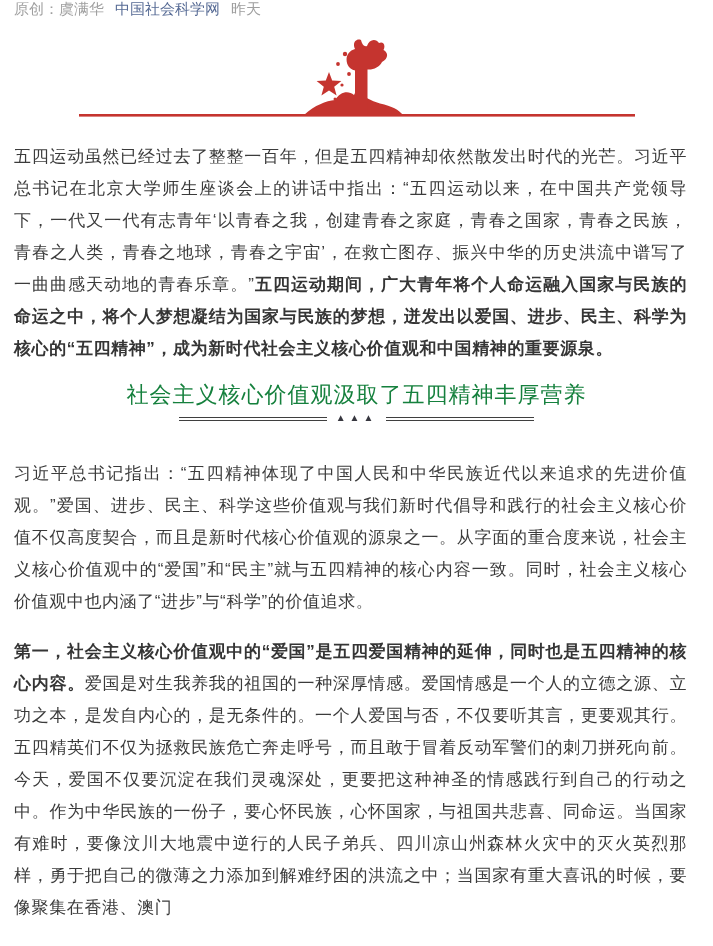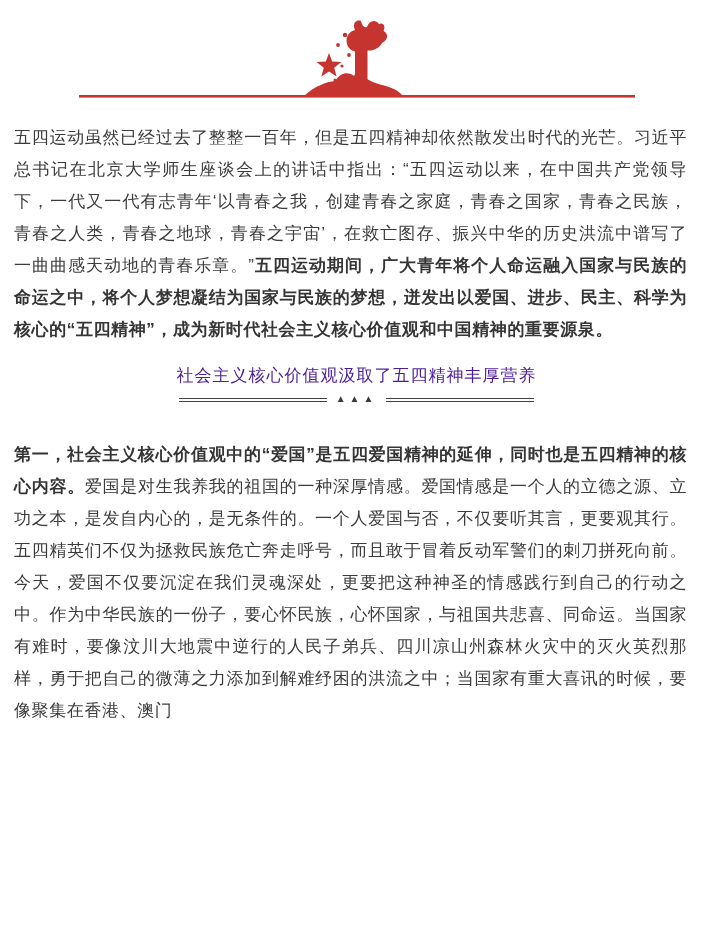--- a/index.html
+++ b/index.html
@@ -37,41 +37,46 @@
     font-size:17px;line-height:32px;letter-spacing:0.6px;
     text-align:justify;color:var(--text);
   }
   .content p{margin:0 12px 18px 0;}
   .content p.first{margin-top:20px;}
   .content b{font-weight:700;color:#353535;}
   .heading-block{
     margin:18px 0 34px 0;text-align:center;letter-spacing:1px;
   }
   .heading-text{
-    font-size:17px;color:#4c1d95;line-height:24px;margin-bottom:7px;
+    font-size:22px;color:#15803d;line-height:24px;margin-bottom:7px;
   }
   .heading-divider{
     display:flex;align-items:center;justify-content:center;gap:9px;
   }
   .dline{
     width:148px;height:4px;
     border-top:1px solid var(--rule);
     border-bottom:1px solid var(--rule);
   }
   .triangles{
     font-size:10px;color:#37373f;letter-spacing:4px;line-height:10px;
     transform:translateY(-1px);
   }
 </style>
 </head>
 <body>
 
 <div class="page">
 
 
+  <div class="byline">
+    <span>原创：虞满华</span>
+    <span class="account">中国社会科学网</span>
+    <span>昨天</span>
+  </div>
 
   <figure class="hero">
     <svg viewBox="0 0 556 82" xmlns="http://www.w3.org/2000/svg">
 
       <rect x="0" y="75" width="556" height="2.6"></rect>
 
       <path d="M225 76 C236 66 247 62 256 61 C261 53 269 51 275 56 L277 52 C284 57 292 62 301 64.5 C313 67 320 71 324 76 Z"></path>
 
       <rect x="276" y="20" width="12.5" height="56"></rect>
 
@@ -96,17 +101,18 @@
 
     <div class="heading-block">
       <div class="heading-text">社会主义核心价值观汲取了五四精神丰厚营养</div>
       <div class="heading-divider">
         <span class="dline"></span>
         <span class="triangles">▲▲▲</span>
         <span class="dline"></span>
       </div>
     </div>
 
+    <p><span>习近平总书记指出：“五四精神体现了中国人民和中华民族近代以来追求的先进价值观。”爱国、进步、民主、科学这些价值观与我们新时代倡导和践行的社会主义核心价值不仅高度契合，而且是新时代核心价值观的源泉之一。从字面的重合度来说，社会主义核心价值观中的“爱国”和“民主”就与五四精神的核心内容一致。同时，社会主义核心价值观中也内涵了“进步”与“科学”的价值追求。</span></p>
 
     <p><b>第一，社会主义核心价值观中的“爱国”是五四爱国精神的延伸，同时也是五四精神的核心内容。</b><span>爱国是对生我养我的祖国的一种深厚情感。爱国情感是一个人的立德之源、立功之本，是发自内心的，是无条件的。一个人爱国与否，不仅要听其言，更要观其行。五四精英们不仅为拯救民族危亡奔走呼号，而且敢于冒着反动军警们的刺刀拼死向前。今天，爱国不仅要沉淀在我们灵魂深处，更要把这种神圣的情感践行到自己的行动之中。作为中华民族的一份子，要心怀民族，心怀国家，与祖国共悲喜、同命运。当国家有难时，要像汶川大地震中逆行的人民子弟兵、四川凉山州森林火灾中的灭火英烈那样，勇于把自己的微薄之力添加到解难纾困的洪流之中；当国家有重大喜讯的时候，要像聚集在香港、澳门</span></p>
 
   </div>
 </div>
 
 </body></html>

